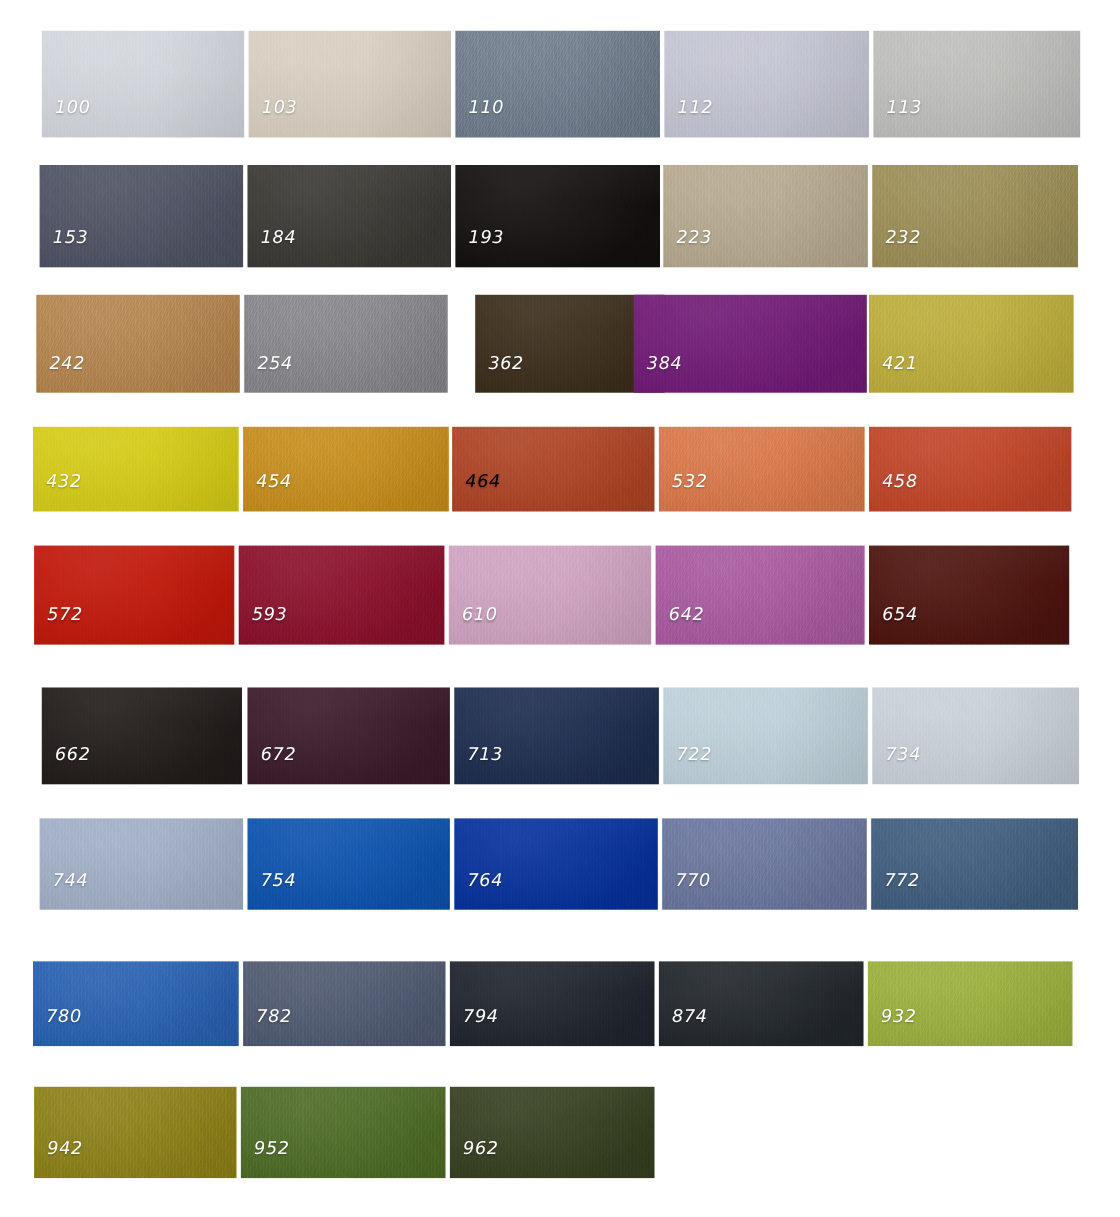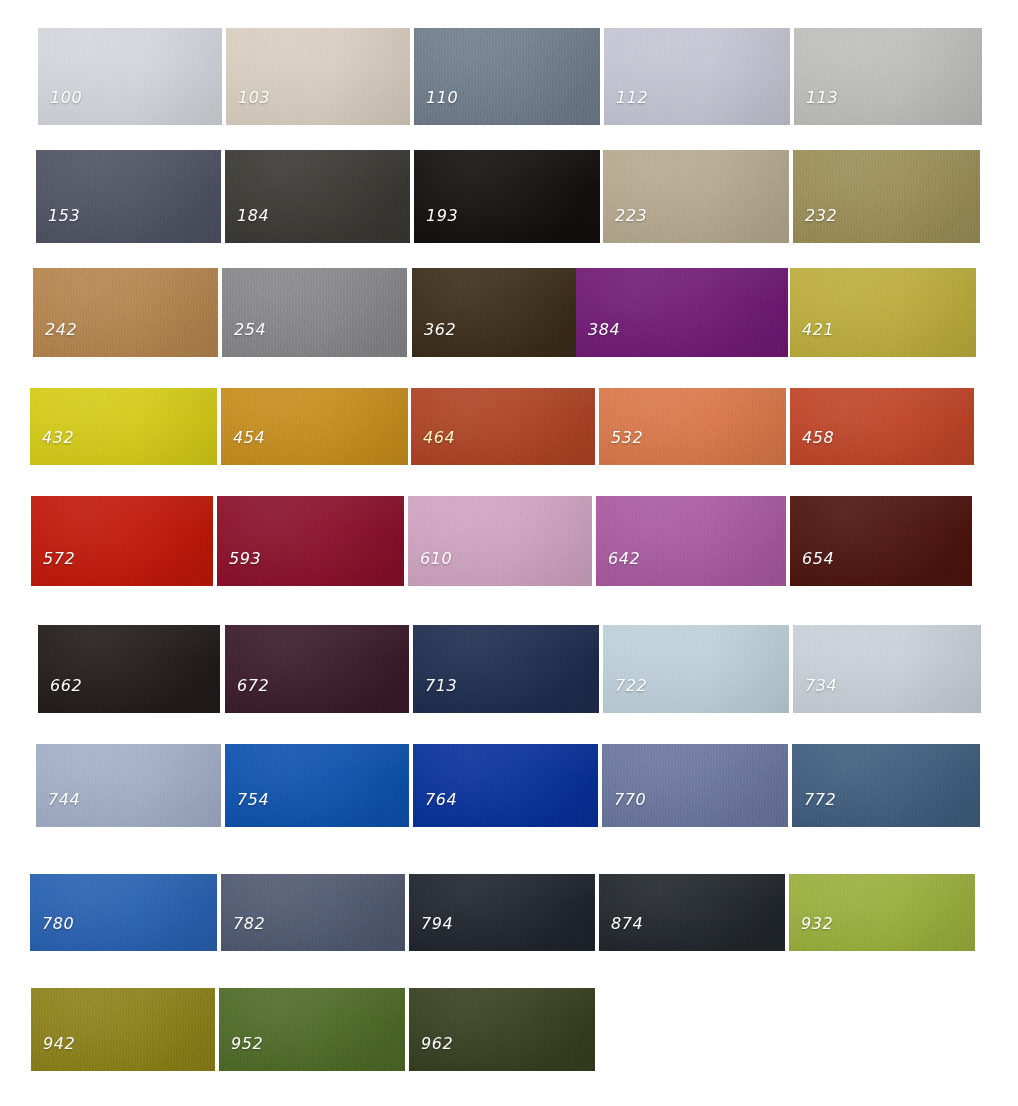--- a/index.html
+++ b/index.html
@@ -159,21 +159,21 @@
       <div class="swatch" style="left: 33px; width: 185px; height: 89px; background-color: rgb(180, 133, 78);">
         <div class="weave"></div>
         <div class="sheen"></div>
         <div class="swatch-label" style="color: rgb(255, 255, 255);">242</div>
       </div>
       <div class="swatch" style="left: 222px; width: 185px; height: 89px; background-color: rgb(135, 134, 138);">
         <div class="weave"></div>
         <div class="sheen"></div>
         <div class="swatch-label" style="color: rgb(255, 255, 255);">254</div>
       </div>
-      <div class="swatch" style="left: 412px; width: 172px; height: 89px; background-color: rgb(59, 44, 25);">
+      <div class="swatch" style="left: 432px; width: 172px; height: 89px; background-color: rgb(59, 44, 25);">
         <div class="weave"></div>
         <div class="sheen"></div>
         <div class="swatch-label" style="color: rgb(255, 255, 255);">362</div>
       </div>
       <div class="swatch" style="left: 576px; width: 212px; height: 89px; background-color: #701a75;">
         <div class="weave"></div>
         <div class="sheen"></div>
         <div class="swatch-label" style="color: rgb(255, 255, 255);">384</div>
       </div>
       <div class="swatch" style="left: 790px; width: 186px; height: 89px; background-color: rgb(188, 173, 59);">
@@ -189,21 +189,21 @@
         <div class="swatch-label" style="color: rgb(255, 255, 255);">432</div>
       </div>
       <div class="swatch" style="left: 221px; width: 187px; height: 77px; background-color: rgb(198, 141, 28);">
         <div class="weave"></div>
         <div class="sheen"></div>
         <div class="swatch-label" style="color: rgb(255, 255, 255);">454</div>
       </div>
       <div class="swatch" style="left: 411px; width: 184px; height: 77px; background-color: rgb(173, 67, 36);">
         <div class="weave"></div>
         <div class="sheen"></div>
-        <div class="swatch-label" style="color: #fef9c3;">464</div>
+        <div class="swatch-label" style="color: #000000;">464</div>
       </div>
       <div class="swatch" style="left: 599px; width: 187px; height: 77px; background-color: rgb(217, 120, 74);">
         <div class="weave"></div>
         <div class="sheen"></div>
         <div class="swatch-label" style="color: rgb(255, 255, 255);">532</div>
       </div>
       <div class="swatch" style="left: 790px; width: 184px; height: 77px; background-color: rgb(192, 68, 39);">
         <div class="weave"></div>
         <div class="sheen"></div>
         <div class="swatch-label" style="color: rgb(255, 255, 255);">458</div>

